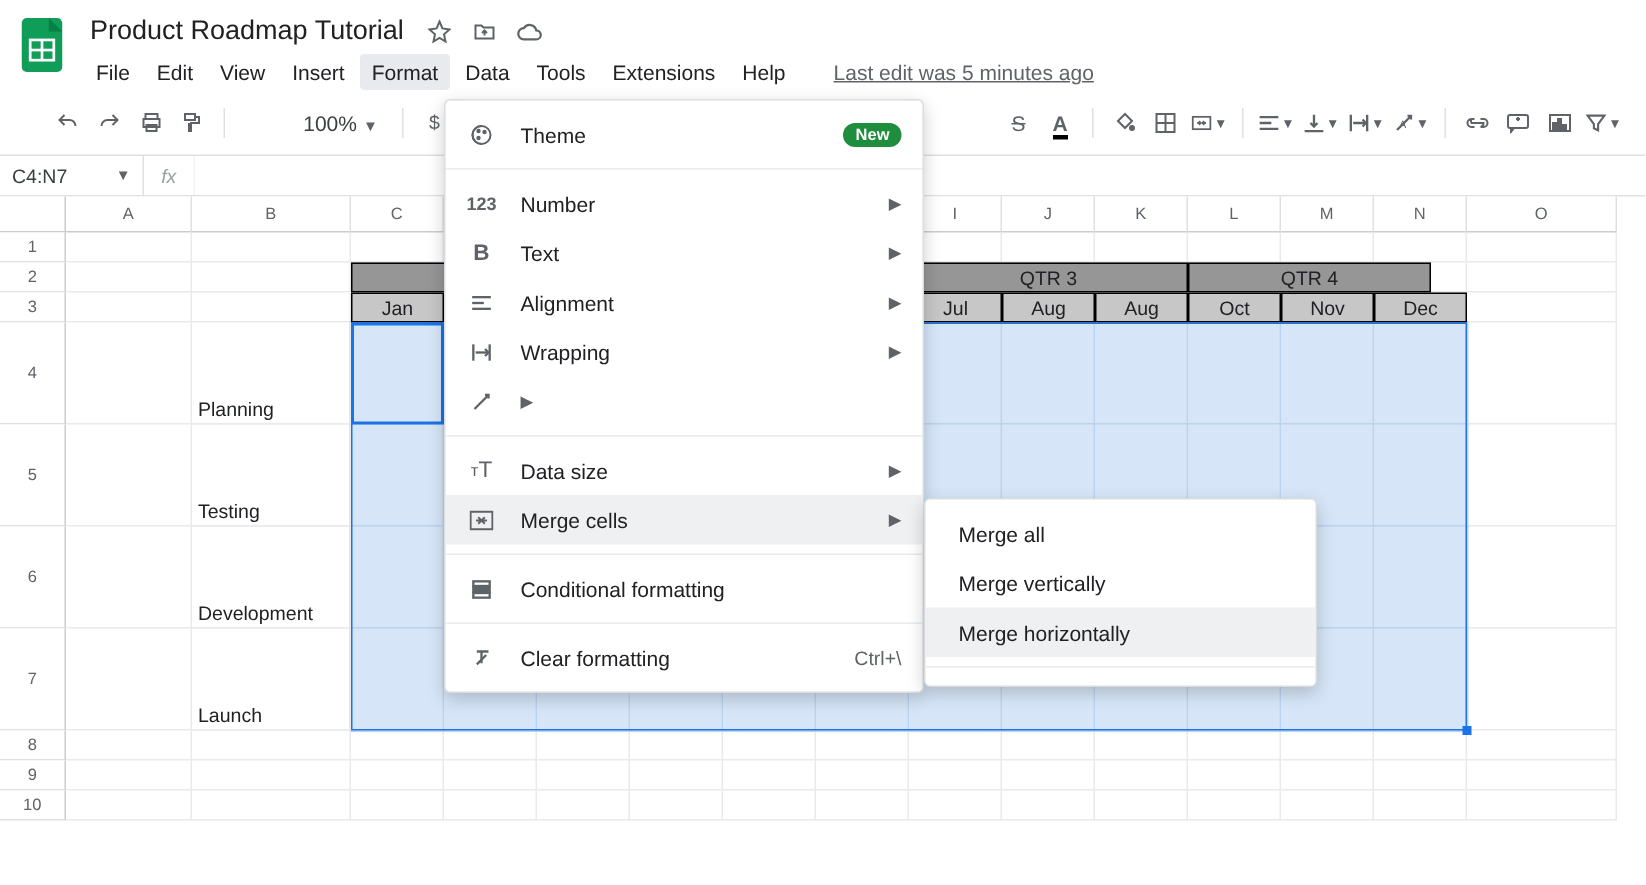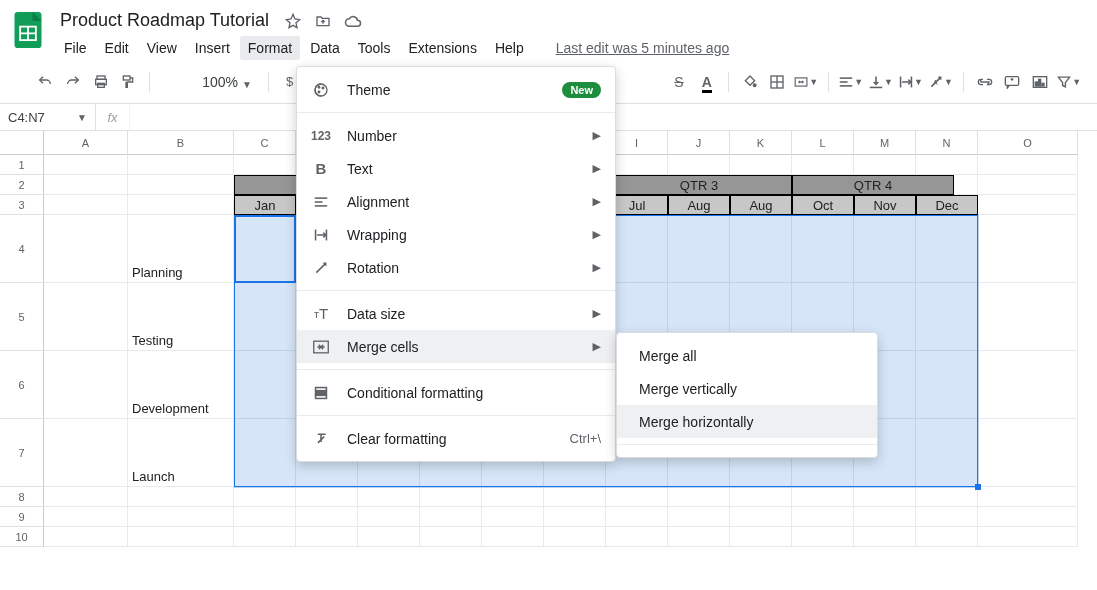--- a/index.html
+++ b/index.html
@@ -556,21 +556,20 @@
     <span class="mtext">Wrapping</span>
     <span class="marr">▶</span>
   </div>
   <div class="menu-row">
     <span class="micon">
         <svg width="14" height="14" viewBox="0 0 18 18" stroke="#5f6368" stroke-width="2" fill="none">
           <path d="M3 15L15 3"></path>
           <path d="M12 3h3v3"></path>
         </svg>
       </span>
-    <span class="mtext">Rotation</span>
     <span class="marr">▶</span>
   </div>
   <div class="menu-sep"></div>
   <div class="menu-row">
     <span class="micon" style="font-size:11px;">т<span style="font-size:15px;">T</span></span>
     <span class="mtext">Data size</span>
     <span class="marr">▶</span>
   </div>
   <div class="menu-row highlight">
     <span class="micon">

